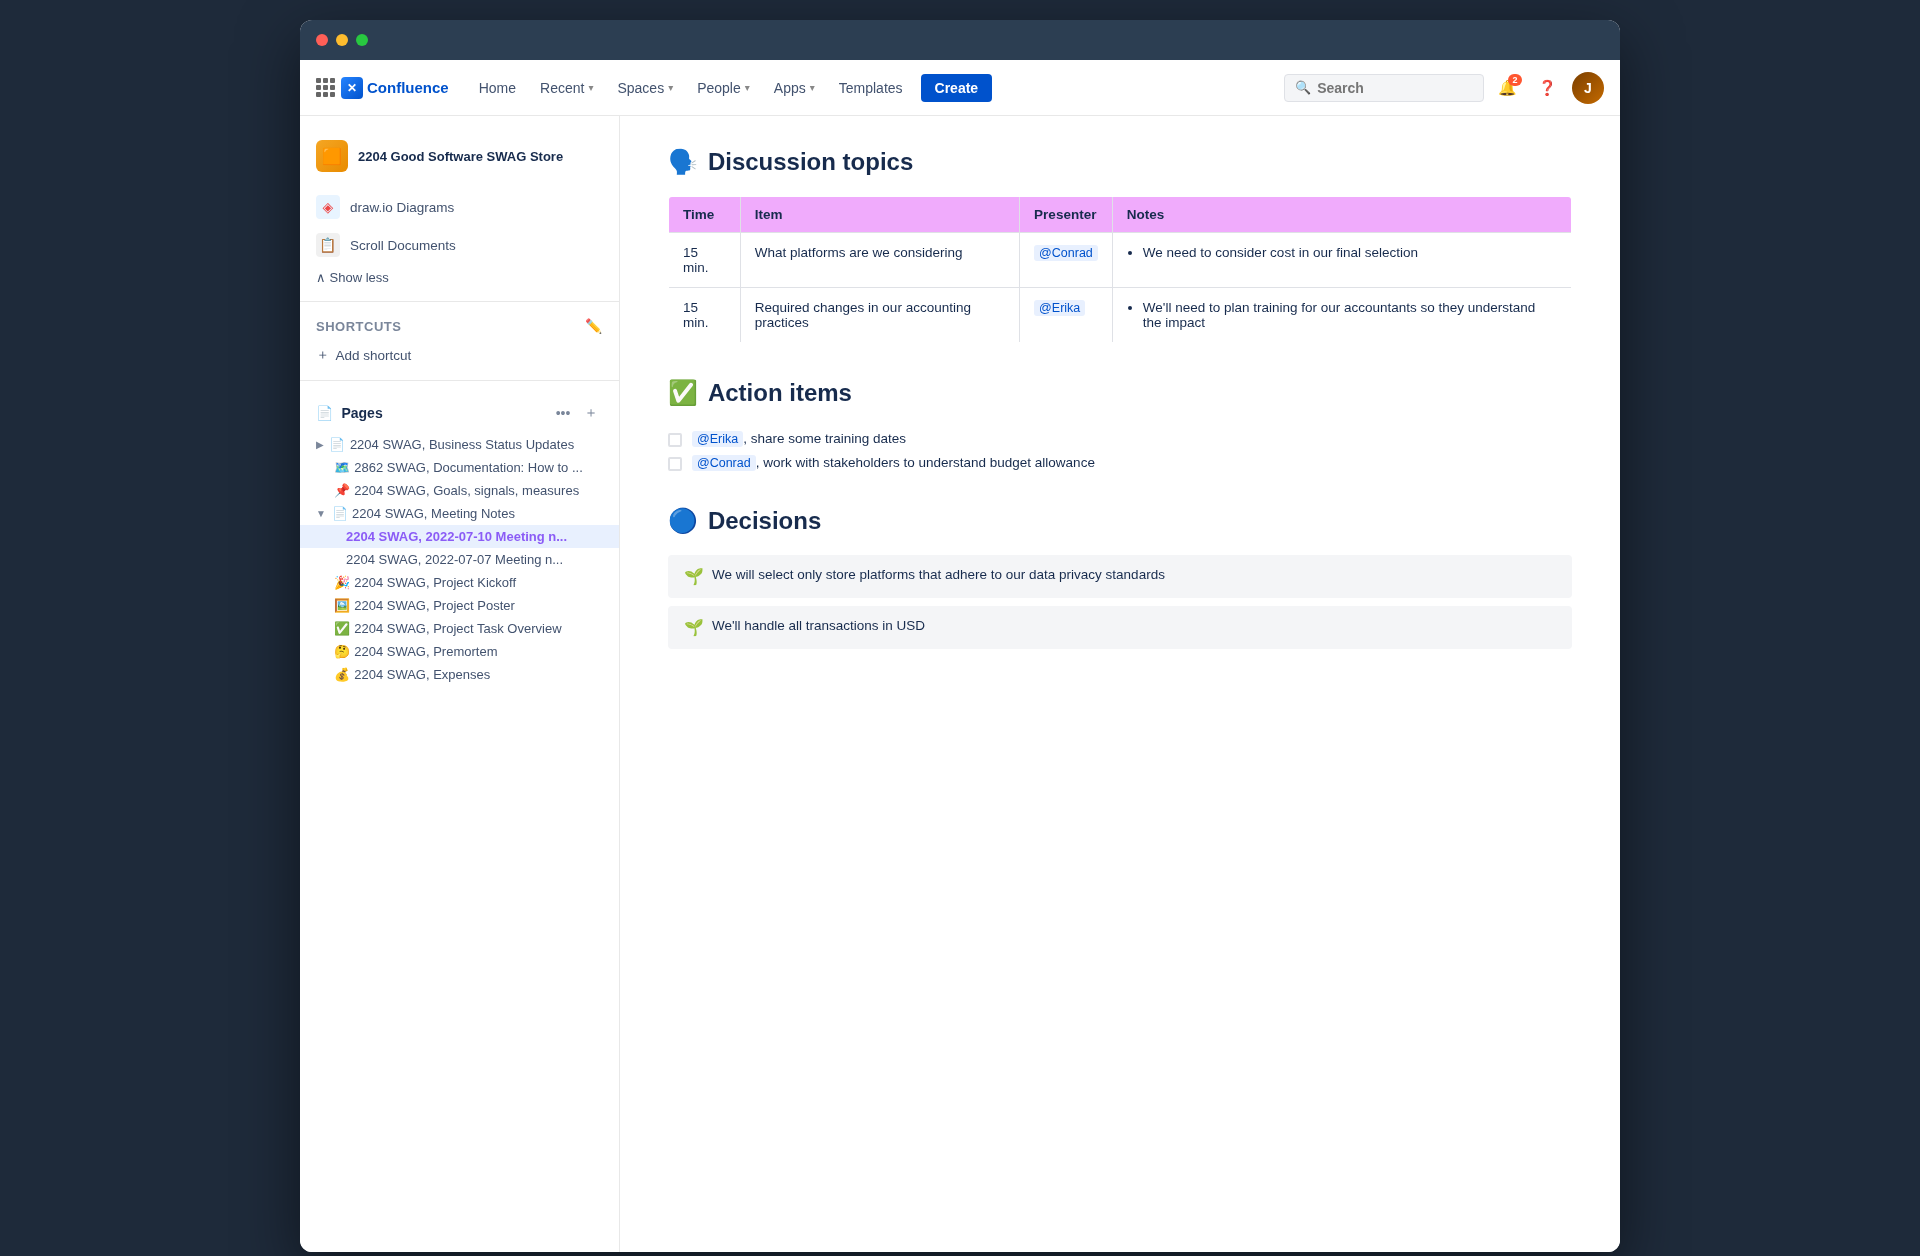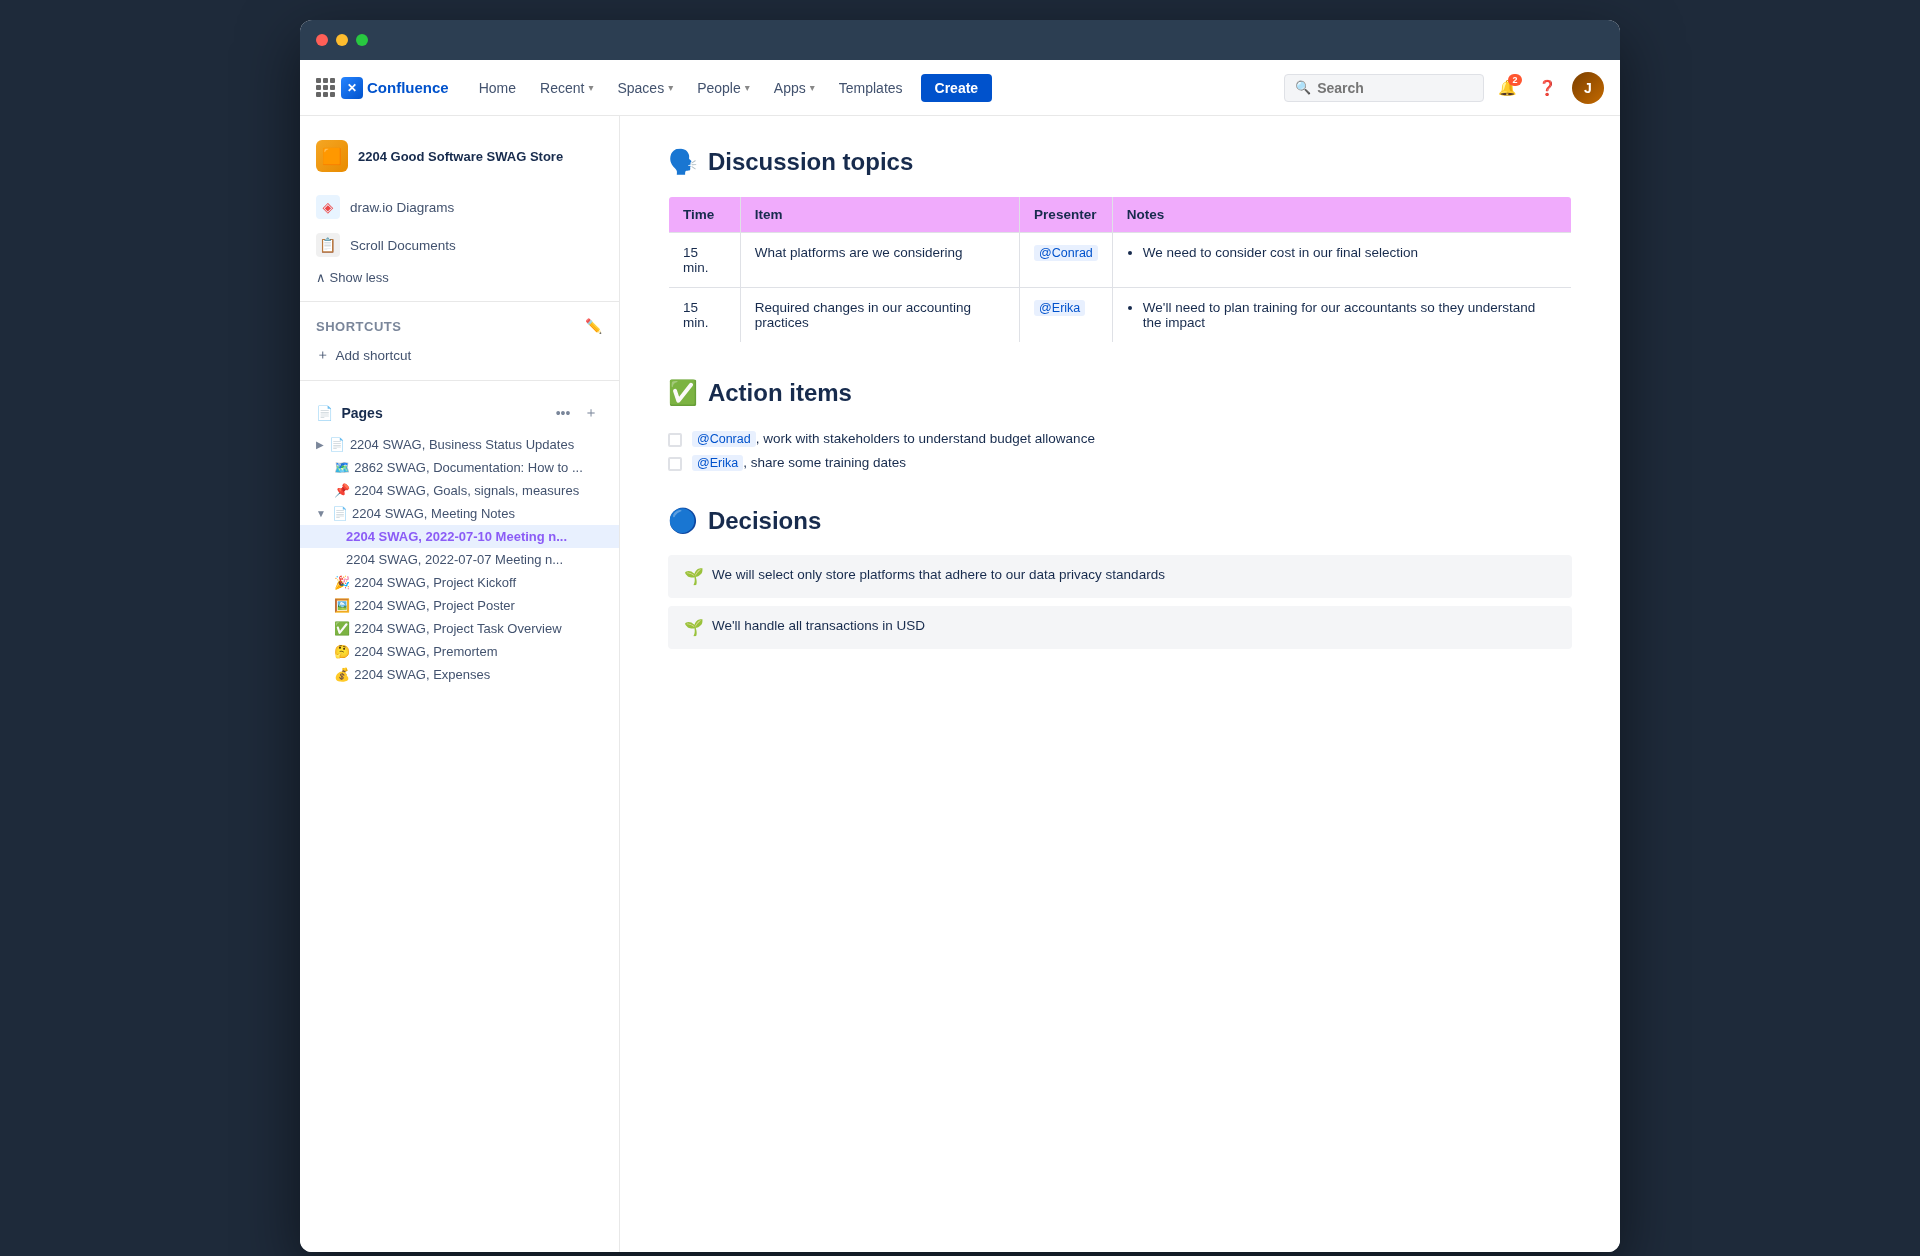--- a/index.html
+++ b/index.html
@@ -631,27 +631,27 @@
       </table>
 
       <div class="action-items-section">
         <div class="section-heading">
           <span class="section-emoji">✅</span>
           <h2>Action items</h2>
         </div>
         <div class="action-item-row">
           <div class="checkbox"></div>
           <span>
-            <span class="mention-tag">@Conrad</span><span>, work with stakeholders to understand budget allowance</span>
+            <span class="mention-tag">@Erika</span><span>, share some training dates</span>
           </span>
         </div>
         <div class="action-item-row">
           <div class="checkbox"></div>
           <span>
-            <span class="mention-tag">@Erika</span><span>, share some training dates</span>
+            <span class="mention-tag">@Conrad</span><span>, work with stakeholders to understand budget allowance</span>
           </span>
         </div>
       </div>
 
       <div class="decisions-section">
         <div class="section-heading">
           <span class="section-emoji">🔵</span>
           <h2>Decisions</h2>
         </div>
         <div class="decision-item">

